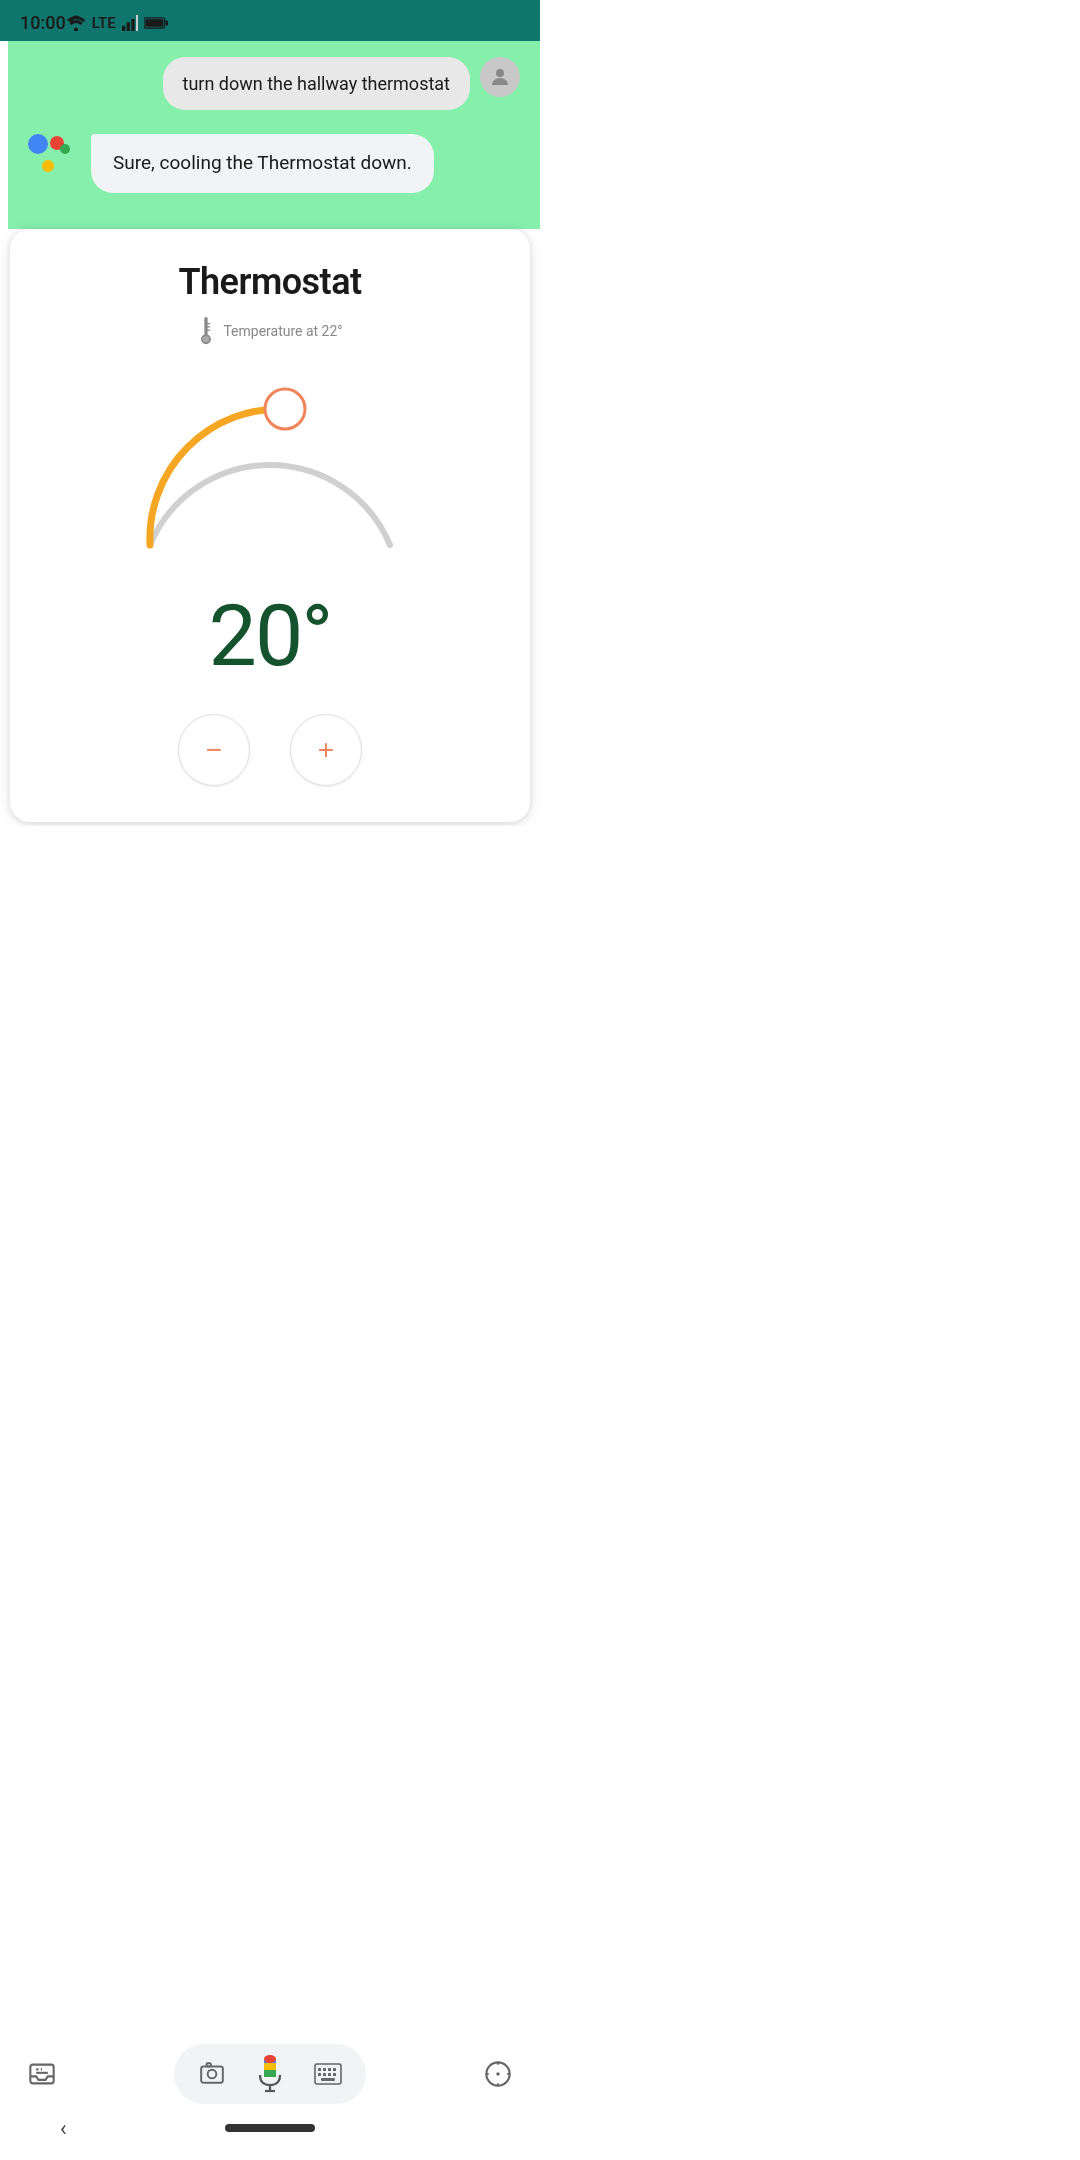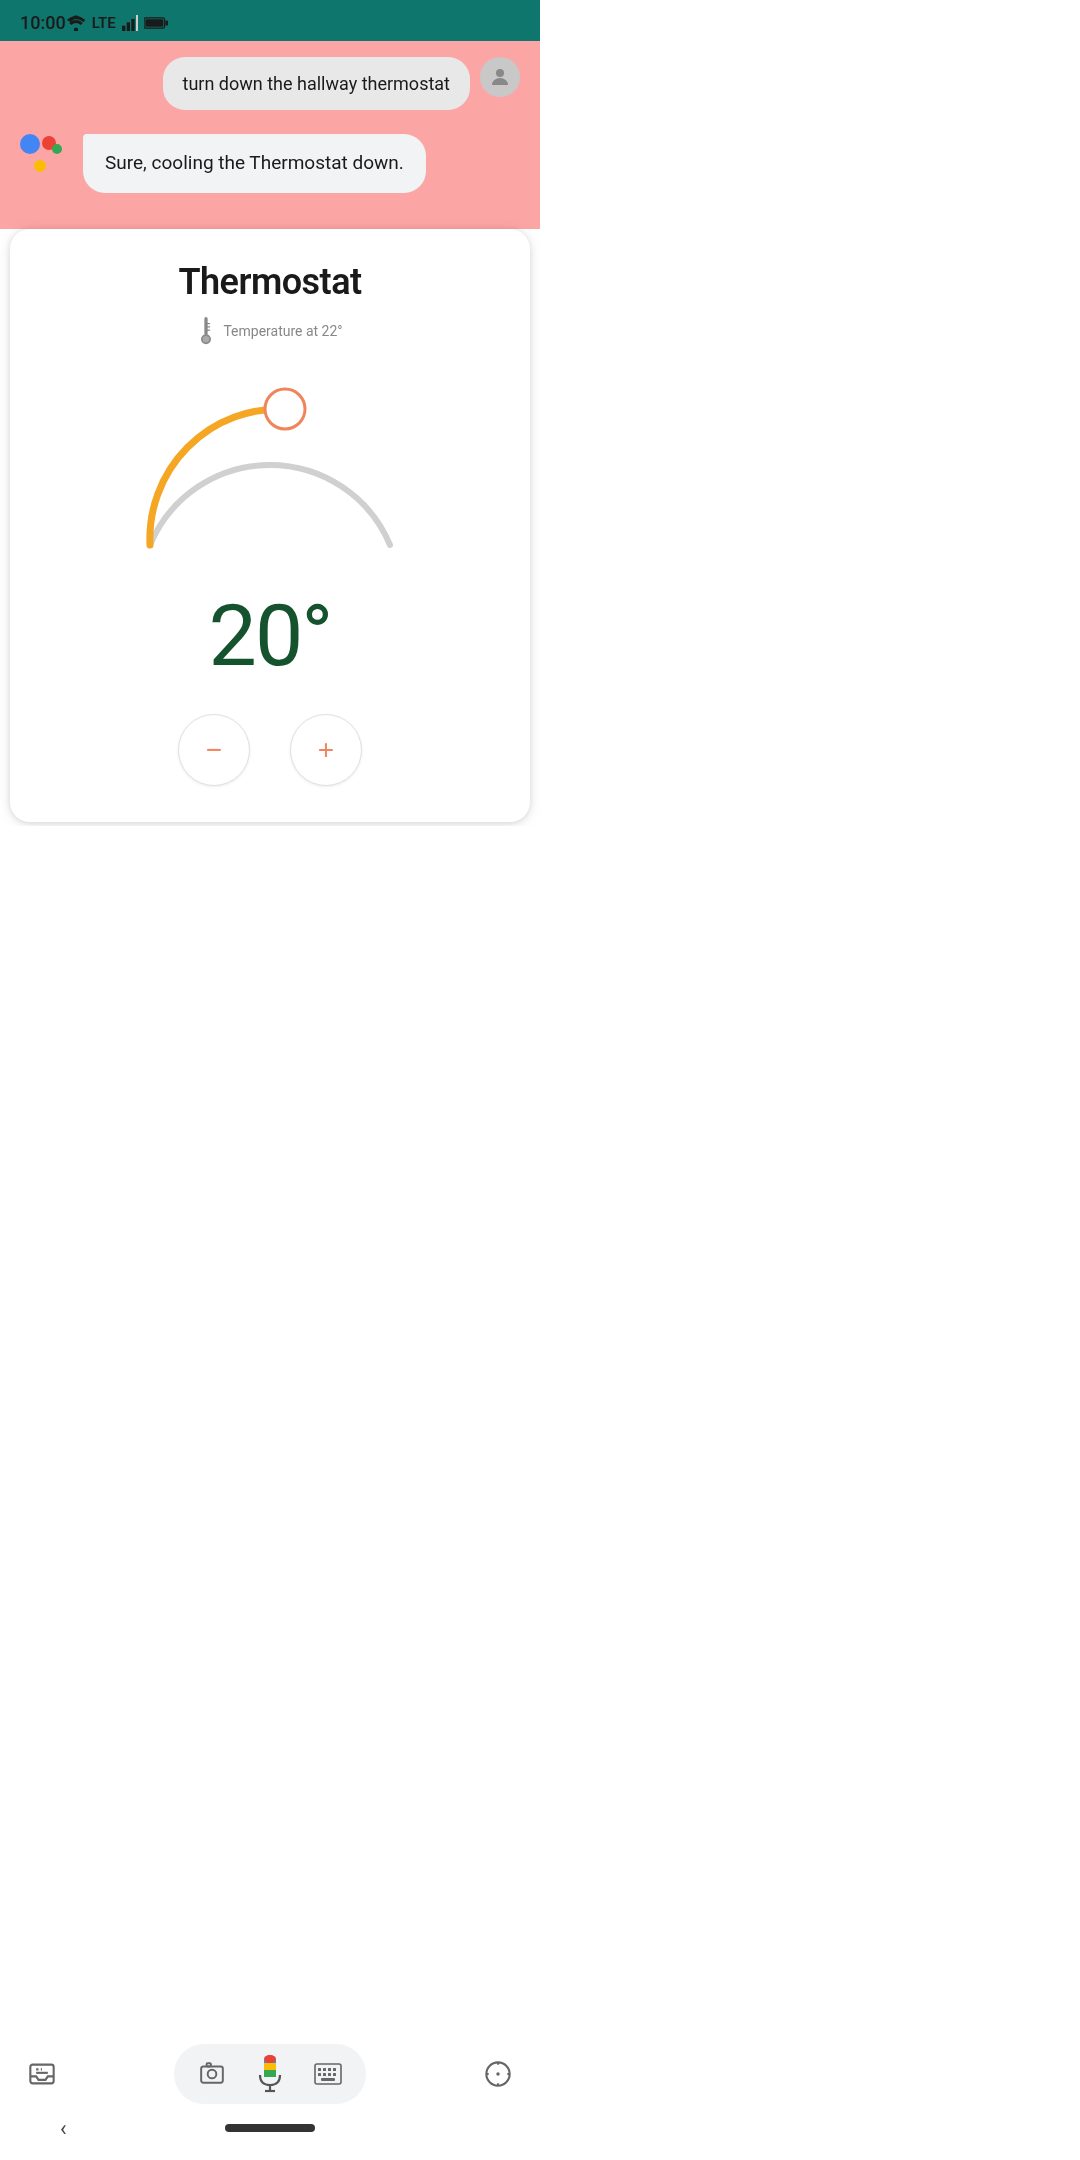--- a/index.html
+++ b/index.html
@@ -27,21 +27,22 @@
     }
     .status-icons {
       display: flex;
       align-items: center;
       gap: 6px;
     }
 
     
     .chat-area {
       padding: 16px 20px;
-      background: #fca5a5;
+      background: #86efac;
+      margin-left: 8px;
     }
 
     
     .user-message-row {
       display: flex;
       justify-content: flex-end;
       align-items: flex-start;
       gap: 10px;
       margin-bottom: 24px;
     }

